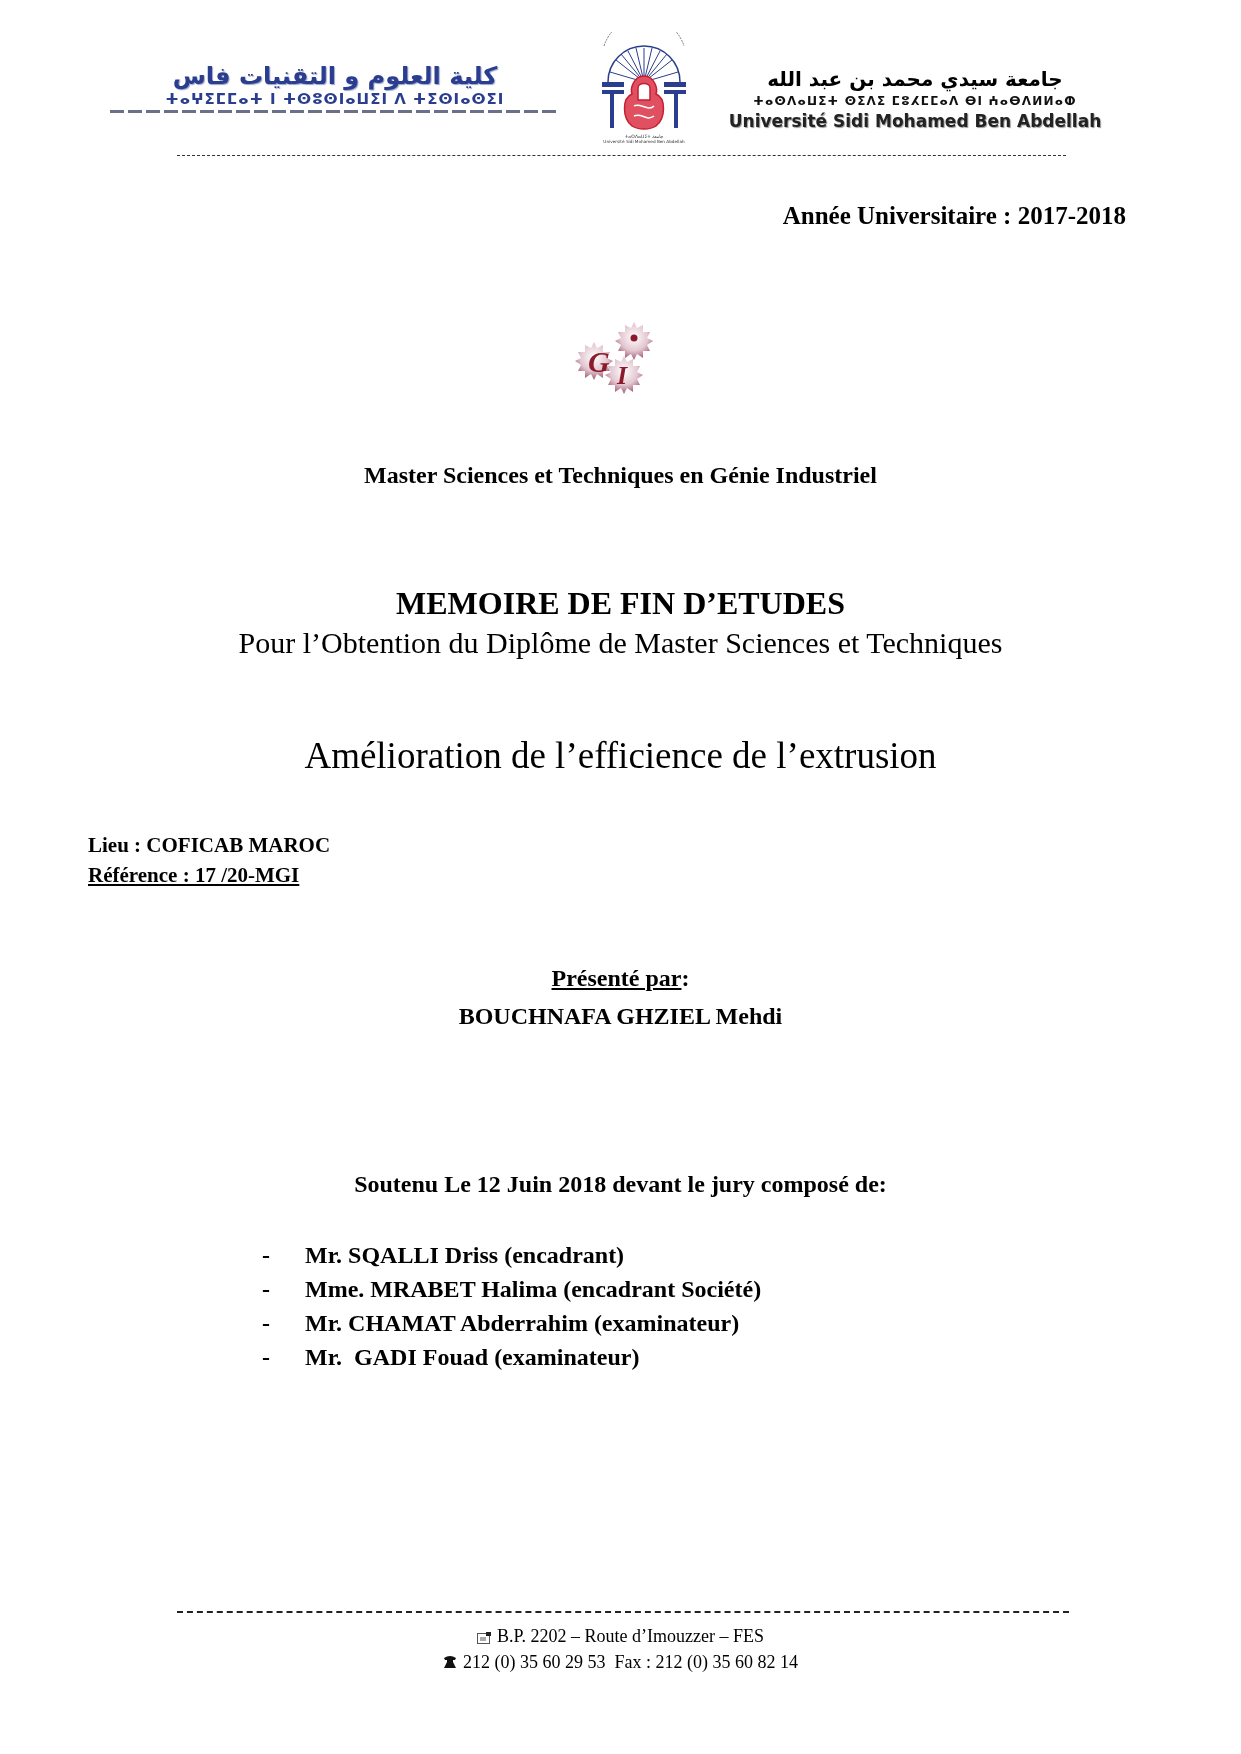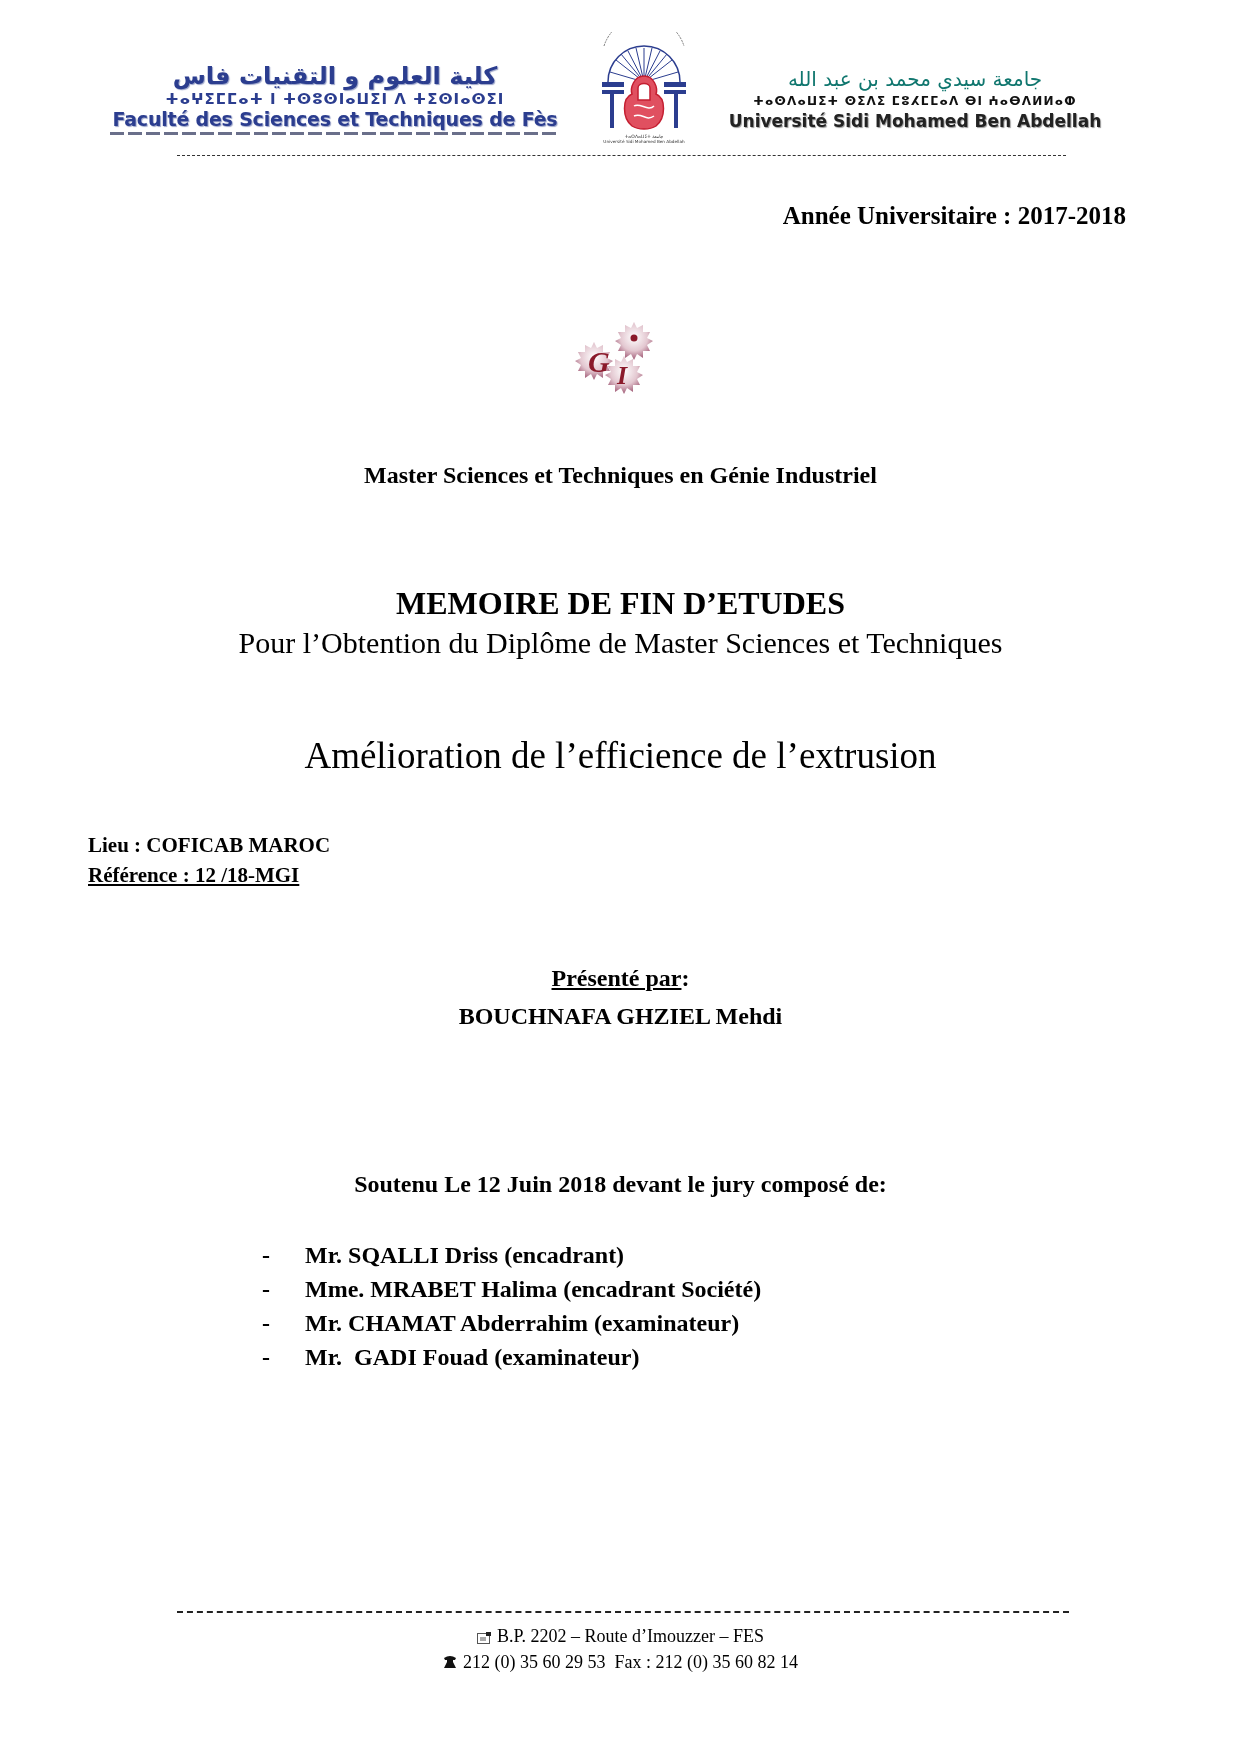--- a/index.html
+++ b/index.html
@@ -12,21 +12,21 @@
   .hdr-left .ar { font-family: "DejaVu Sans", sans-serif; font-weight: bold; color: #2b3d8f; font-size: 24px; line-height: 28px; direction: rtl;
                   text-shadow: 1px 1px 1px #9aa3c8; }
   .hdr-left .tf { font-family: "DejaVu Sans", sans-serif; font-weight: bold; color: #2b3d8f; font-size: 15px; line-height: 18px; letter-spacing: 1px; }
   .hdr-left .fr { font-family: "DejaVu Sans", sans-serif; font-weight: bold; color: #2b3d8f; font-size: 19px; line-height: 22px; letter-spacing: -0.2px;
                   text-shadow: 1px 1px 1px #9aa3c8; }
   .hdr-left .uline { height: 3px; margin: 2px 10px 0 10px;
                      background: repeating-linear-gradient(90deg, #6a6f8a 0 14px, transparent 14px 18px); }
 
   .hdr-center { left: 598px; top: 32px; width: 92px; height: 112px; }
   .hdr-right { left: 715px; top: 66px; width: 400px; text-align: center; }
-  .hdr-right .ar { font-family: "DejaVu Sans", sans-serif; font-weight: normal; color: #0f766e; font-size: 20px; line-height: 26px; direction: rtl; }
+  .hdr-right .ar { font-family: "DejaVu Sans", sans-serif; font-weight: bold; color: #000000; font-size: 20px; line-height: 26px; direction: rtl; }
   .hdr-right .tf { font-family: "DejaVu Sans", sans-serif; font-weight: bold; color: #111; font-size: 12px; line-height: 18px; letter-spacing: 1.2px; }
   .hdr-right .fr { font-family: "DejaVu Sans", sans-serif; font-weight: bold; color: #222; font-size: 17px; line-height: 22px;
                    text-shadow: 1px 1px 1px #999; }
 
   .dash-line { border-top: 1.5px dashed #333; height: 0; }
 
   .year { left: 700px; top: 202px; width: 426px; text-align: right; font-size: 25px; font-weight: bold; }
 
   .gi-logo { left: 572px; top: 320px; width: 90px; height: 80px; }
 
@@ -50,21 +50,20 @@
 
   .footer { left: 0; width: 1241px; top: 1624px; text-align: center; font-size: 18px; line-height: 24px; }
   .footer .ico { display: inline-block; vertical-align: middle; margin-right: 6px; }
 </style>
 </head>
 <body>
 
 <div class="abs hdr-left">
   <div class="ar">كلية العلوم و التقنيات فاس</div>
   <div class="tf">ⵜⴰⵖⵉⵎⵎⴰⵜ ⵏ ⵜⵙⵓⵙⵏⴰⵡⵉⵏ ⴷ ⵜⵉⵙⵏⴰⵙⵉⵏ</div>
-  <div class="fr">Faculté des Sciences et Techniques de Fès</div>
   <div class="uline"></div>
 </div>
 
 <div class="abs hdr-center">
   <svg width="92" height="112" viewBox="0 0 92 112">
 
     <g stroke="#2b3d8f" stroke-width="1" fill="none">
       <path d="M10 50 A36 36 0 0 1 82 50" stroke-width="1.5"></path>
       <line x1="46" y1="50" x2="46" y2="16"></line>
       <line x1="46" y1="50" x2="30" y2="19"></line>
@@ -125,21 +124,21 @@
   </svg>
 </div>
 
 <div class="abs center-line master">Master Sciences et Techniques en Génie Industriel</div>
 <div class="abs center-line memoire">MEMOIRE DE FIN D’ETUDES</div>
 <div class="abs center-line obtention">Pour l’Obtention du Diplôme de Master Sciences et Techniques</div>
 <div class="abs center-line title">Amélioration de l’efficience de l’extrusion</div>
 
 <div class="abs lieu">
   <div>Lieu : COFICAB MAROC</div>
-  <div class="ref">Référence : 12 /18-MGI</div>
+  <div class="ref">Référence : 17 /20-MGI</div>
 </div>
 
 <div class="abs center-line presente">
   <span class="u">Présenté par</span><span>:</span>
 </div>
 <div class="abs center-line author">BOUCHNAFA GHZIEL Mehdi</div>
 
 <div class="abs center-line soutenu">Soutenu Le 12 Juin 2018  devant le jury composé de:</div>
 
 <div class="abs jury">

